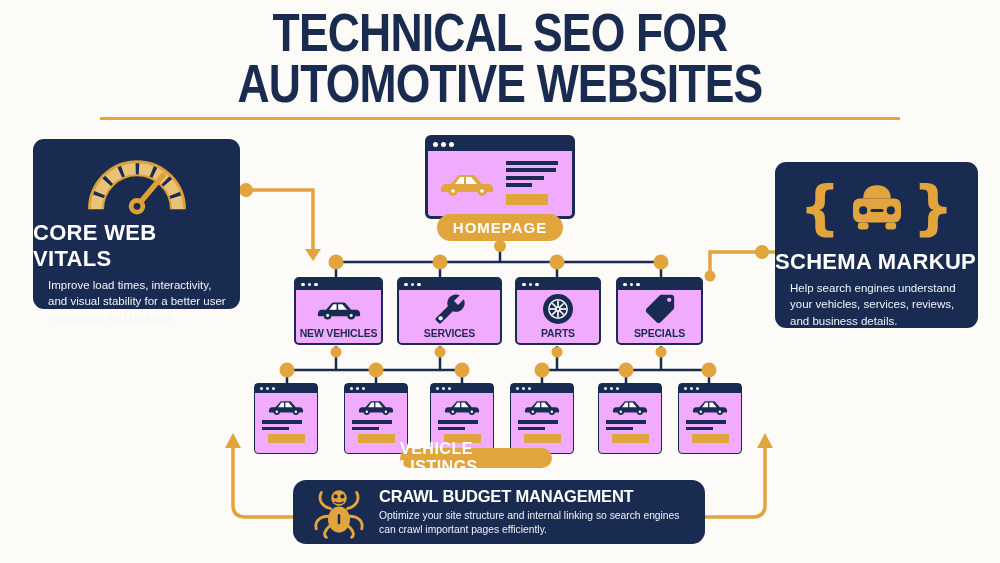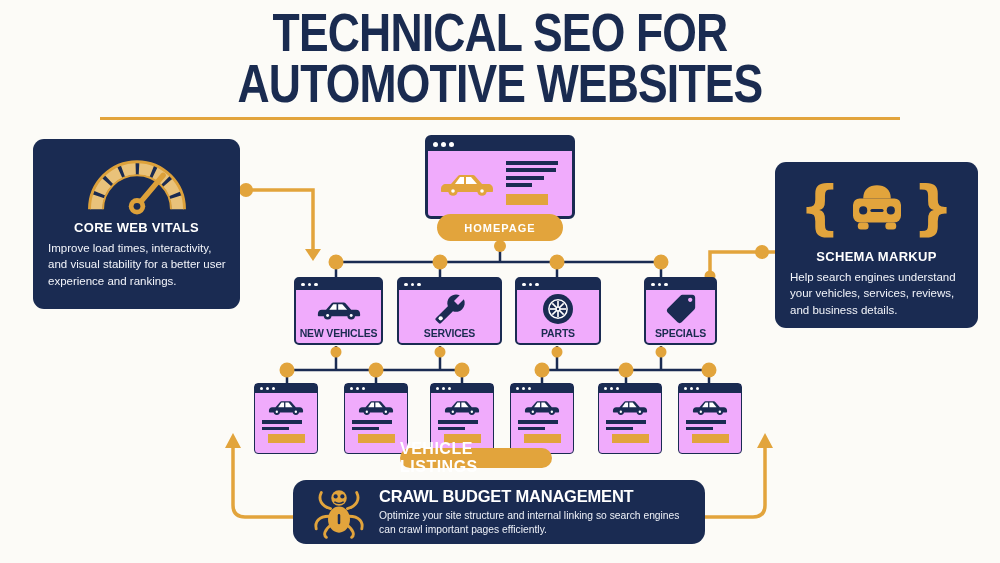--- a/index.html
+++ b/index.html
@@ -16,21 +16,21 @@
     color:#1a2b50;font-weight:bold;font-size:53px;line-height:51px;letter-spacing:-1px;
   }
   .tline{display:block;transform:scaleX(0.84);white-space:nowrap;}
   .title-underline{position:absolute;left:100px;top:117px;width:800px;height:3px;background:#e2a43c;z-index:2;}
 
   
   .navy-card{position:absolute;background:#1a2b52;border-radius:11px;color:#fff;z-index:2;}
   .cwv-card{left:33px;top:139px;width:207px;height:170px;}
   .schema-card{left:775px;top:162px;width:203px;height:166px;}
   .navy-card .icon-row{display:flex;justify-content:center;align-items:center;}
-  .navy-card h2{margin:5px 0 0;text-align:center;font-size:13px;letter-spacing:.3px;}
+  .navy-card h2{margin:5px 0 0;text-align:left;font-size:22px;letter-spacing:.3px;}
   .navy-card p{margin:5px 14px 0 15px;font-size:11.5px;line-height:1.42;color:#f2f4fa;}
   .cwv-card .icon-row{margin-top:12px;height:64px;}
   .schema-card .icon-row{margin-top:10px;height:72px;}
   .brace{font-family:"DejaVu Sans",sans-serif;font-size:58px;font-weight:bold;color:#e2a43c;line-height:60px;}
 
   
   .crawl-card{
     left:293px;top:480px;width:412px;height:64px;border-radius:13px;
     display:flex;align-items:center;
   }
@@ -64,21 +64,21 @@
   .listing .bdot{width:3px;height:3px;}
   .listing .li-body{flex:1;display:flex;flex-direction:column;align-items:flex-start;padding:2px 7px 5px;}
   .listing .li-car{align-self:center;margin-top:1px;}
   .li-line1{width:40px;height:3.5px;background:#1a2b52;margin-top:3px;}
   .li-line2{width:27px;height:3.5px;background:#1a2b52;margin-top:3px;}
   .li-gold{width:37px;height:8.5px;background:#e2a43c;margin-top:4px;align-self:center;}
 
   
   .pill{position:absolute;background:#e2a43c;border-radius:14px;color:#fff;font-weight:bold;
     display:flex;align-items:center;justify-content:center;z-index:3;}
-  .homepage-pill{left:437px;top:214px;width:126px;height:27px;font-size:11px;letter-spacing:1px;}
+  .homepage-pill{left:437px;top:214px;width:126px;height:27px;font-size:15px;letter-spacing:1px;}
   .listings-pill{left:400px;top:448px;width:152px;height:20px;font-size:16px;letter-spacing:.5px;}
 </style>
 </head>
 <body>
 
 <div class="stage">
 
   <svg class="overlay" viewBox="0 0 1000 563">
 
     <g stroke="#1a2b52" stroke-width="2.5" fill="none">
@@ -263,21 +263,21 @@
           <line x1="12" y1="12" x2="8.2" y2="15.8"></line>
             <line x1="12" y1="12" x2="15.8" y2="8.2"></line>
         </g>
         <circle cx="12" cy="12" r="1.7" fill="#fff"></circle>
           <circle cx="12" cy="12" r="0.8" fill="#1a2b52"></circle>
       </svg>
     </div>
     <div class="cat-label">PARTS</div>
   </div>
 
-  <div class="browser cat" style="left:644px;width:73px">
+  <div class="browser cat" style="left:616px;width:87px">
     <div class="browser-bar">
         <span class="bdot"></span>
         <span class="bdot"></span>
         <span class="bdot"></span>
       </div>
     <div class="cat-icon">
       <svg width="34" height="34" viewBox="0 0 24 24">
         <g transform="rotate(90 12 12)">
           <path fill="#1a2b52" d="M21.41 11.58l-9-9C12.05 2.22 11.55 2 11 2H4c-1.1 0-2 .9-2 2v7c0 .55.22 1.05.59 1.42l9 9c.36.36.86.58 1.41.58.55 0 1.05-.22 1.41-.59l7-7c.37-.36.59-.86.59-1.41 0-.55-.22-1.06-.59-1.42zM5.5 7C4.67 7 4 6.33 4 5.5S4.67 4 5.5 4 7 4.67 7 5.5 6.33 7 5.5 7z"></path>
         </g>

